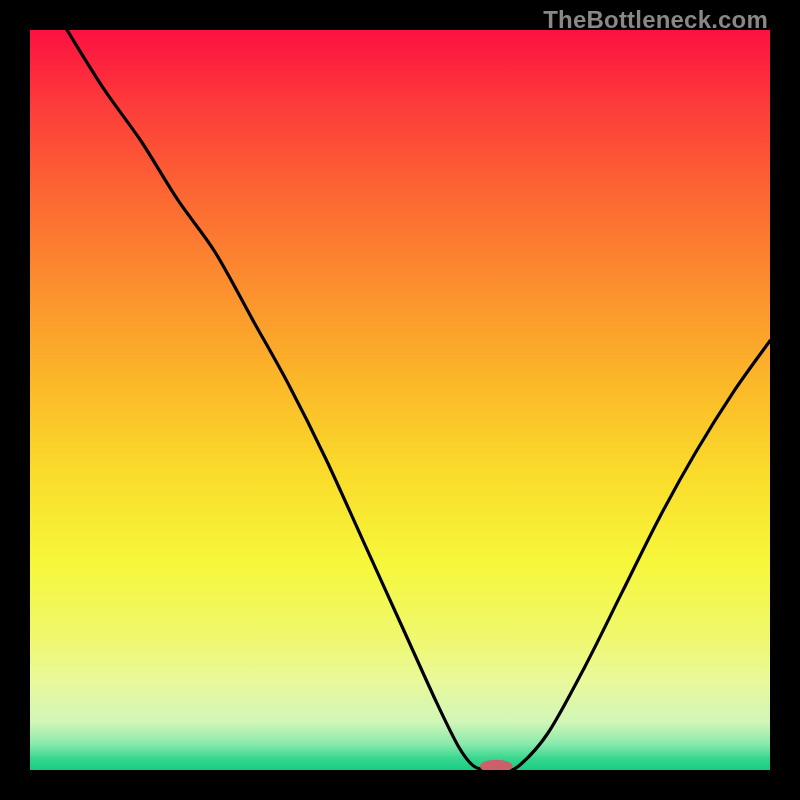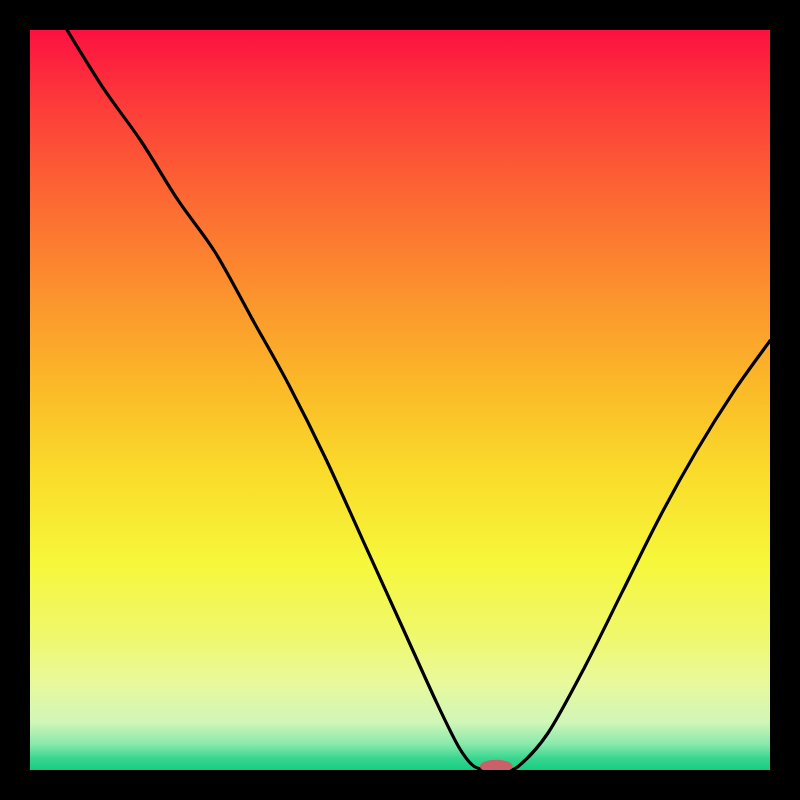--- a/index.html
+++ b/index.html
@@ -34,20 +34,21 @@
     color: #888;
     letter-spacing: 0.2px;
     user-select: none;
   }
   svg { display: block; }
 </style>
 </head>
 <body>
 
 <div class="frame">
+  <div class="watermark">TheBottleneck.com</div>
   <div class="plot-area">
     <svg id="chart-svg" width="740" height="740" viewBox="0 0 740 740" preserveAspectRatio="none">
       <defs>
         <linearGradient id="bg-grad" x1="0" y1="0" x2="0" y2="1">
             <stop offset="0%" stop-color="#fc1141"></stop>
             <stop offset="10%" stop-color="#fd3b3a"></stop>
             <stop offset="22%" stop-color="#fc6633"></stop>
             <stop offset="35%" stop-color="#fc902e"></stop>
             <stop offset="48%" stop-color="#fbb928"></stop>
             <stop offset="60%" stop-color="#fadc2b"></stop>

